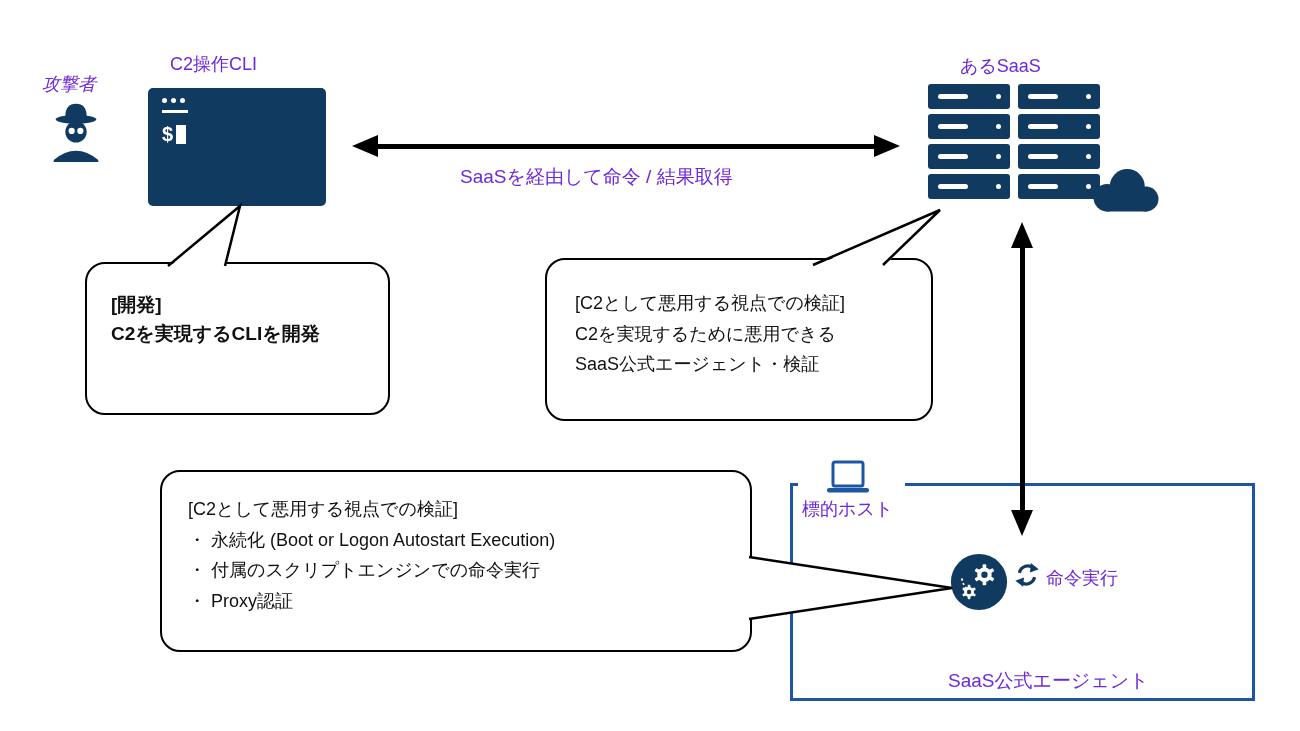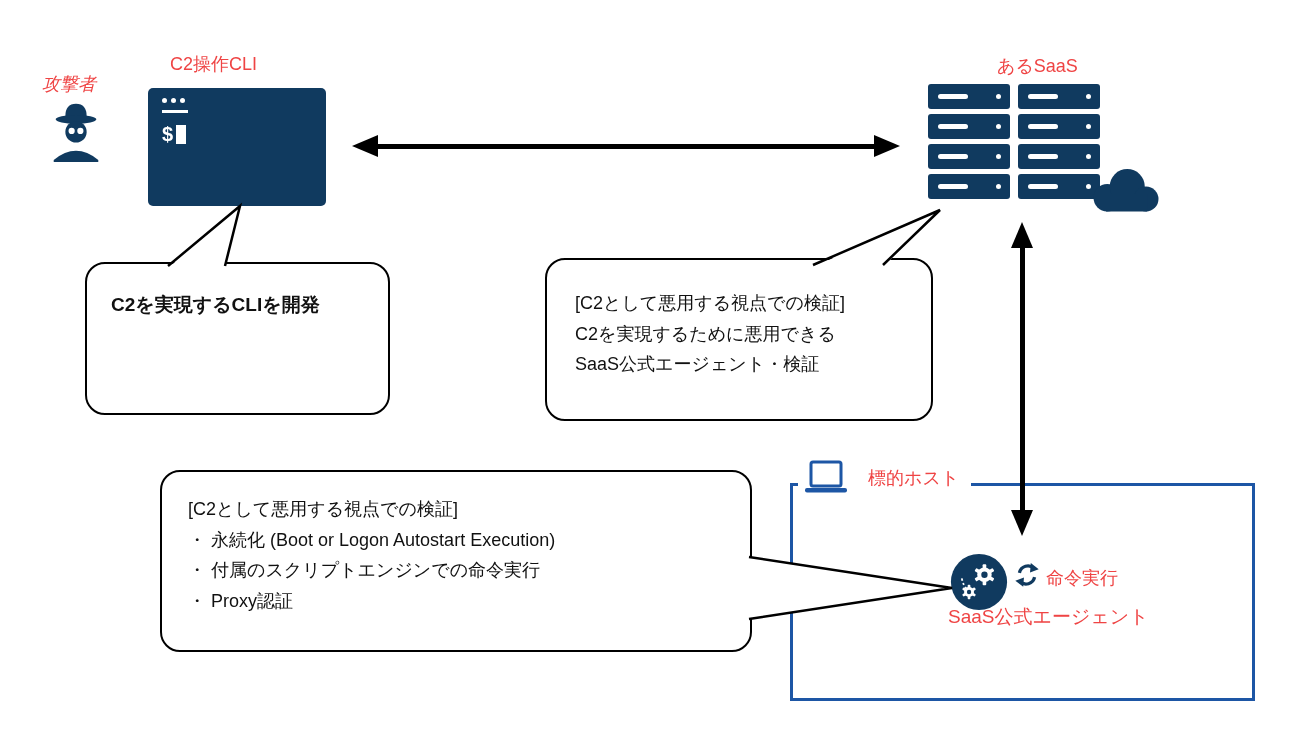--- a/index.html
+++ b/index.html
@@ -1,20 +1,20 @@
 <!DOCTYPE html>
 <html style="--navy: #103a5f; --box_blue: #1d56a5; --outline: #000000;"><head>
 <meta charset="utf-8">
 <style>
   * { margin:0; padding:0; box-sizing:border-box; }
   html,body { background:#fff; }
   body { font-family:"Liberation Sans","DejaVu Sans",sans-serif; color:#111; }
   .canvas { position:relative; width:1300px; height:731px; background:#fff; overflow:hidden; }
   .abs { position:absolute; }
-  .label { font-size:18px; color:#ef4444; white-space:nowrap; }
+  .label { font-size:18px; color:#6d28d9; white-space:nowrap; }
 
   
   .f-navy { fill:var(--navy,#103a5f); }
   .f-white { fill:#ffffff; }
   .f-blue { fill:var(--box_blue,#1d56a5); }
   .s-blue { stroke:var(--box_blue,#1d56a5); }
   .s-navy { stroke:var(--navy,#103a5f); }
 
   
   .terminal { left:148px; top:88px; width:178px; height:118px; background:var(--navy,#103a5f); border-radius:5px; z-index:2; }
@@ -40,21 +40,21 @@
   .head.down  { border-left:11px solid transparent; border-right:11px solid transparent; border-top:26px solid #000; }
 
   
   .bubble { position:absolute; background:#fff; border:2.5px solid #000; border-radius:20px; z-index:2; }
   .tail { position:absolute; z-index:3; }
   .bubble .txt { font-size:18px; line-height:1.7; }
   .bubble.bold .txt { font-size:19px; font-weight:bold; line-height:1.55; }
 
   
   .host-box { left:790px; top:483px; width:465px; height:218px; border:3px solid var(--box_blue,#1d56a5); background:#fff; z-index:1; }
-  .host-tag { left:798px; top:457px; display:flex; align-items:center; gap:18px; background:#fff; padding:2px 12px 2px 4px; z-index:3; }
+  .host-tag { left:798px; top:457px; display:flex; align-items:center; gap:0; background:#fff; padding:2px 12px 2px 4px; z-index:3;flex-direction:column; }
 
   .arrow-label { font-size:18px; line-height:1.7; white-space:nowrap; z-index:2; }
 </style>
 </head>
 <body>
 
 <div class="canvas">
 
   <div class="abs label" style="left:42px; top:72px;font-style:italic;">攻撃者</div>
   <svg class="abs" style="left:45px; top:94px;" width="62" height="70" viewBox="0 0 64 68">
@@ -76,22 +76,23 @@
     <div class="tline"></div>
     <div class="prompt">
       <span>$</span>
       <span class="cursor"></span>
     </div>
   </div>
 
   <div class="abs head left" style="left:352px; top:135px;"></div>
   <div class="abs shaft-h" style="left:378px; top:143.5px; width:496px;"></div>
   <div class="abs head right" style="left:874px; top:135px;"></div>
-
-  <div class="abs label" style="left:960px; top:54px;margin-left:37px;">あるSaaS</div>
+  <div class="abs label" style="left:460px; top:164px; font-size:19px;">SaaSを経由して命令 / 結果取得</div>
+
+  <div class="abs label" style="left:960px; top:54px;">あるSaaS</div>
   <div class="abs servers">
     <div class="server-bar">
         <span class="slot"></span>
         <span class="dot"></span>
       </div>
     <div class="server-bar">
         <span class="slot"></span>
         <span class="dot"></span>
       </div>
     <div class="server-bar">
@@ -123,20 +124,21 @@
     <g class="f-navy">
       <circle cx="17" cy="27" r="11"></circle>
       <circle cx="33" cy="18" r="14"></circle>
       <circle cx="48" cy="28" r="10"></circle>
       <rect x="16" y="24" width="33" height="14"></rect>
     </g>
   </svg>
 
   <div class="bubble bold" style="left:85px; top:262px; width:305px; height:153px;">
     <div class="txt" style="padding:26px 0 0 24px;">
+      <div>[開発]</div>
       <div>C2を実現するCLIを開発</div>
     </div>
   </div>
   <svg class="tail" style="left:140px; top:198px;" width="130" height="72" viewBox="0 0 130 72">
     <polygon points="28,70 100,8 85,70" fill="#ffffff"></polygon>
     <path d="M28,68 L100,8 L85,68" fill="none" stroke="#000" stroke-width="2.5"></path>
   </svg>
 
   <div class="bubble" style="left:545px; top:258px; width:388px; height:163px;">
     <div class="txt" style="padding:28px 0 0 28px;">
@@ -181,21 +183,21 @@
     </g>
     <path d="M13,28 q2,9 6,12" stroke="#ffffff" stroke-width="2" fill="none" stroke-dasharray="2.5 2.5"></path>
   </svg>
   <svg class="abs" style="left:1014px; top:562px; z-index:2;" width="26" height="26" viewBox="0 0 24 24">
     <path d="M5,10 A 8 8 0 0 1 18.5,6" class="s-navy" fill="none" stroke-width="3"></path>
     <polygon points="15.5,1 22.8,6.8 14.8,9.6" class="f-navy"></polygon>
     <path d="M19,14 A 8 8 0 0 1 5.5,18" class="s-navy" fill="none" stroke-width="3"></path>
     <polygon points="8.5,22.8 1.2,17.2 9.2,14.3" class="f-navy"></polygon>
   </svg>
   <div class="abs label" style="left:1046px; top:566px; z-index:2;">命令実行</div>
-  <div class="abs label" style="left:948px; top:604px; font-size:19px; z-index:2;">SaaS公式エージェント</div>
+  <div class="abs label" style="left:948px; top:668px; font-size:19px; z-index:2;">SaaS公式エージェント</div>
 
   <div class="bubble" style="left:160px; top:470px; width:592px; height:182px;">
     <div class="txt" style="padding:22px 0 0 26px;">
       <div>[C2として悪用する視点での検証]</div>
       <div>・ 永続化 (Boot or Logon Autostart Execution)</div>
       <div>・ 付属のスクリプトエンジンでの命令実行</div>
       <div>・ Proxy認証</div>
     </div>
   </div>
   <svg class="tail" style="left:735px; top:548px;" width="225" height="85" viewBox="0 0 225 85">

